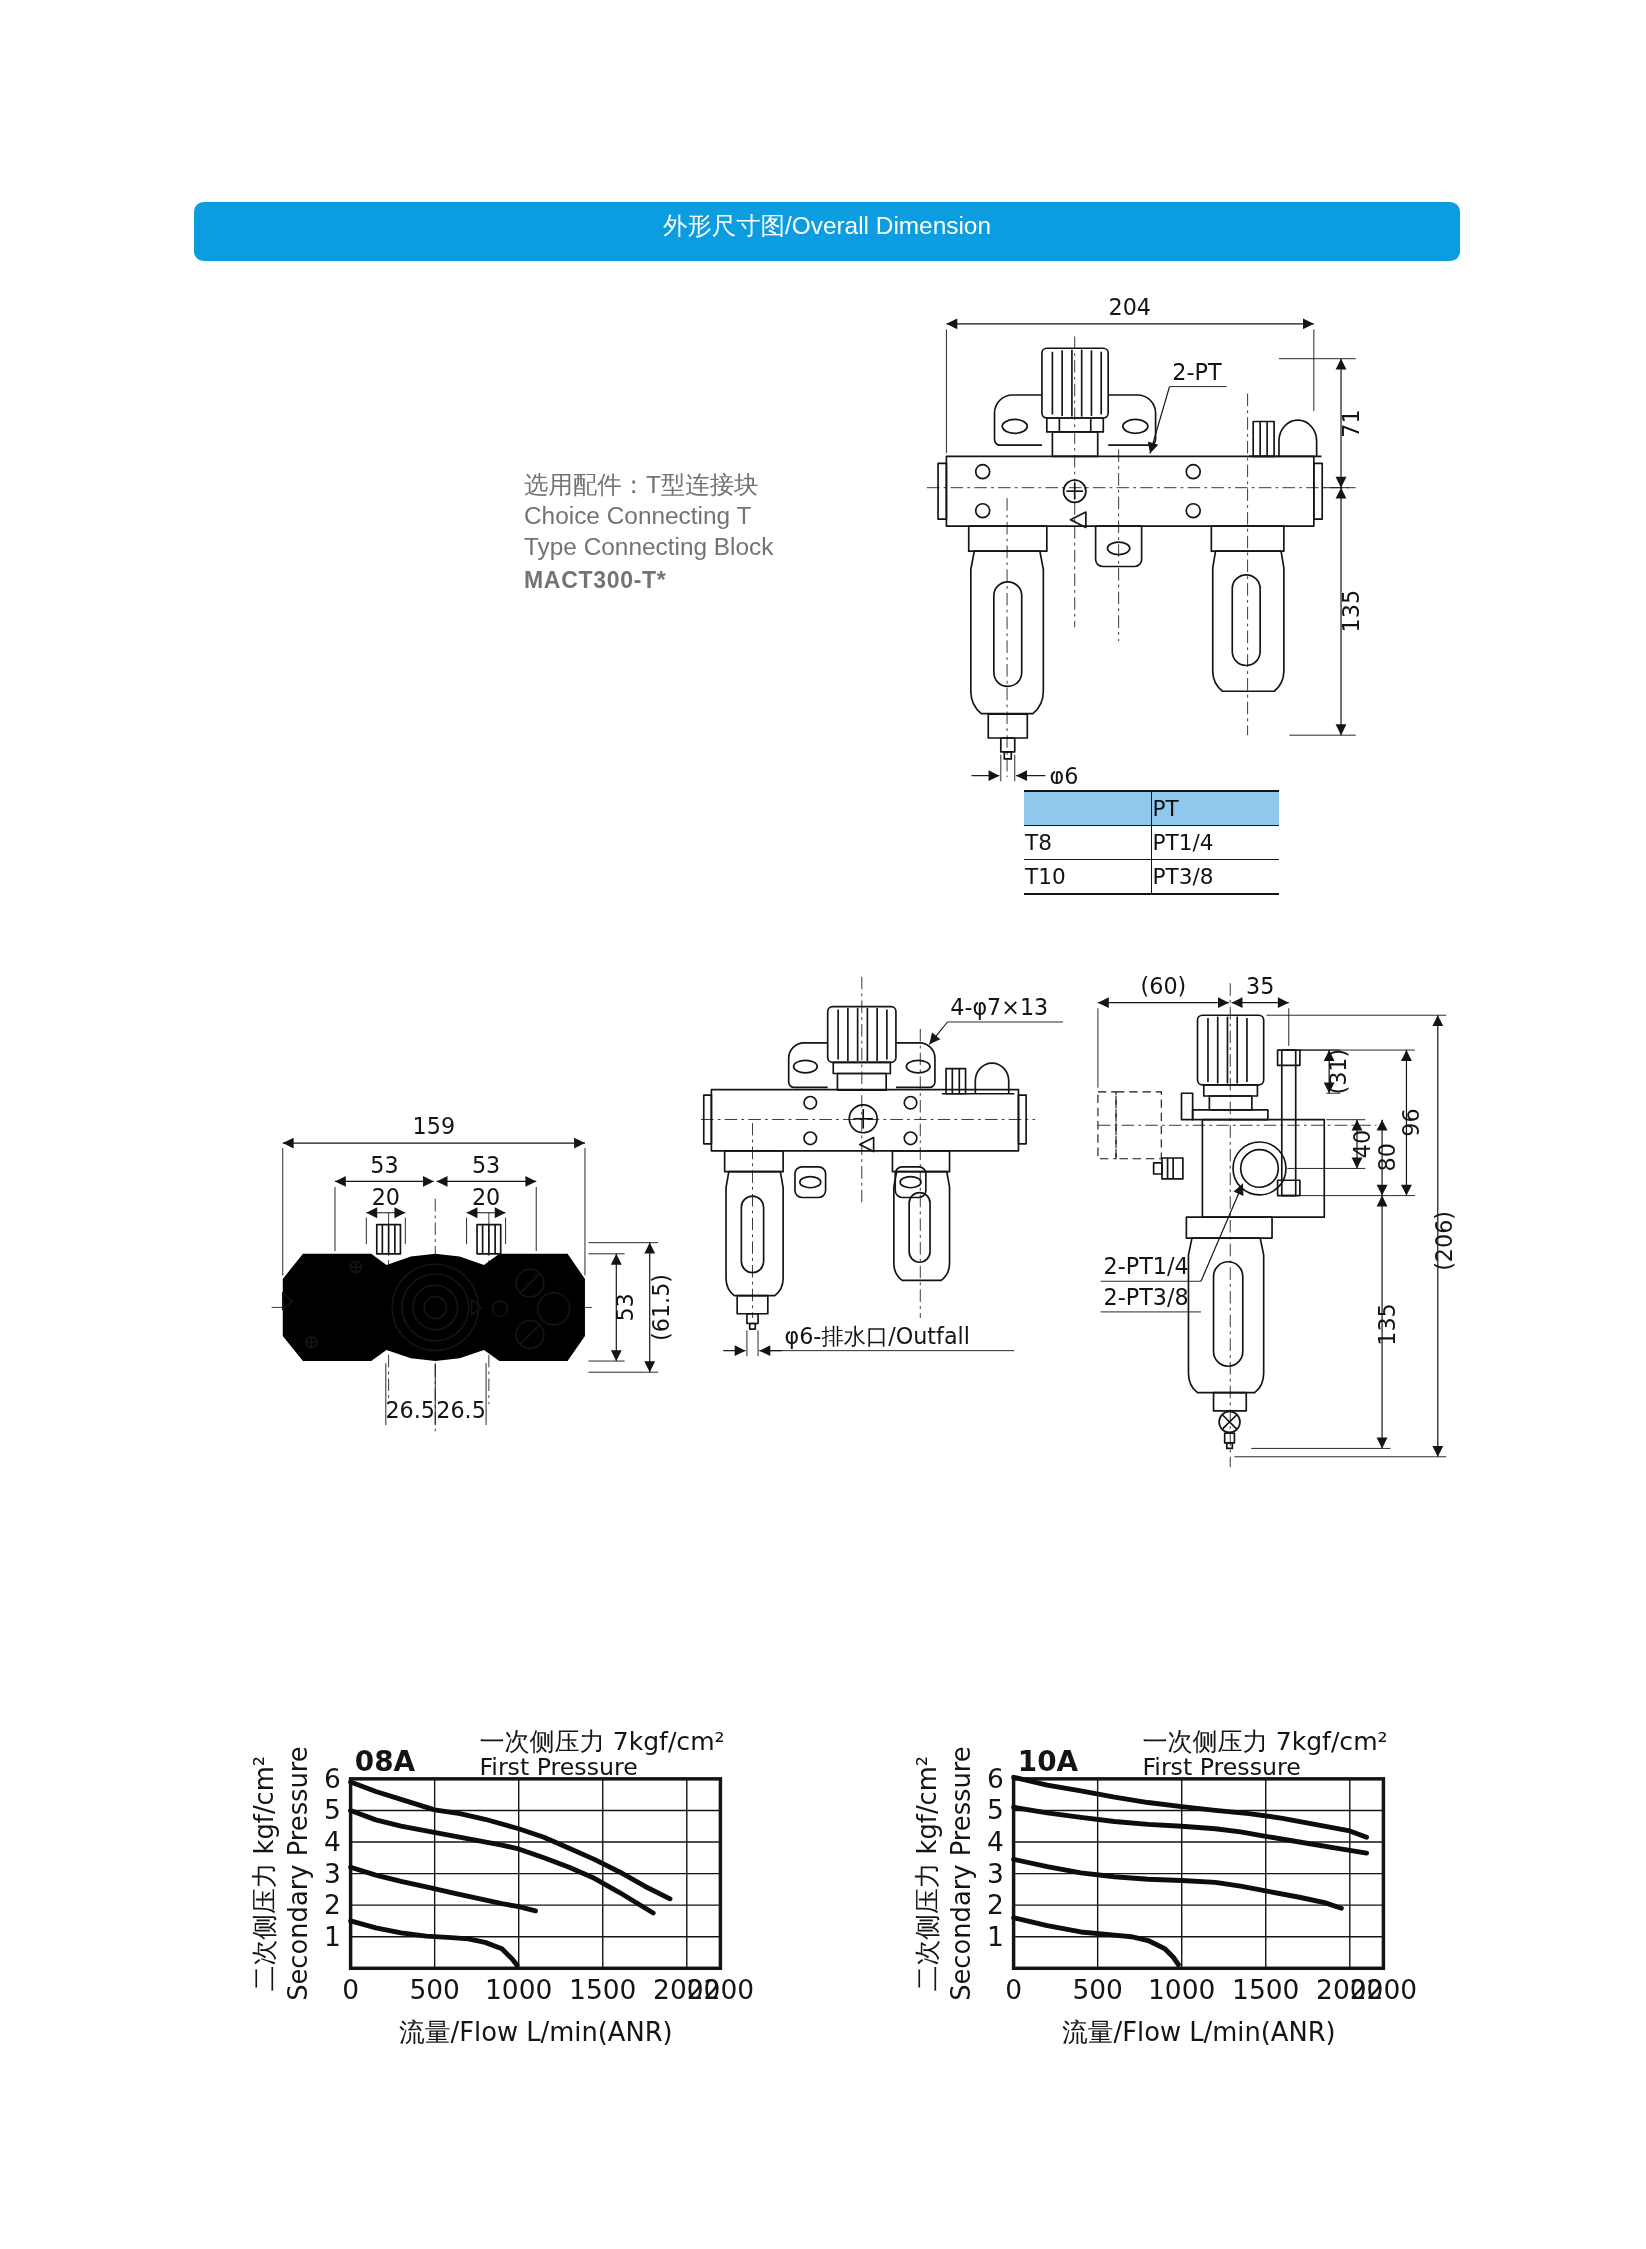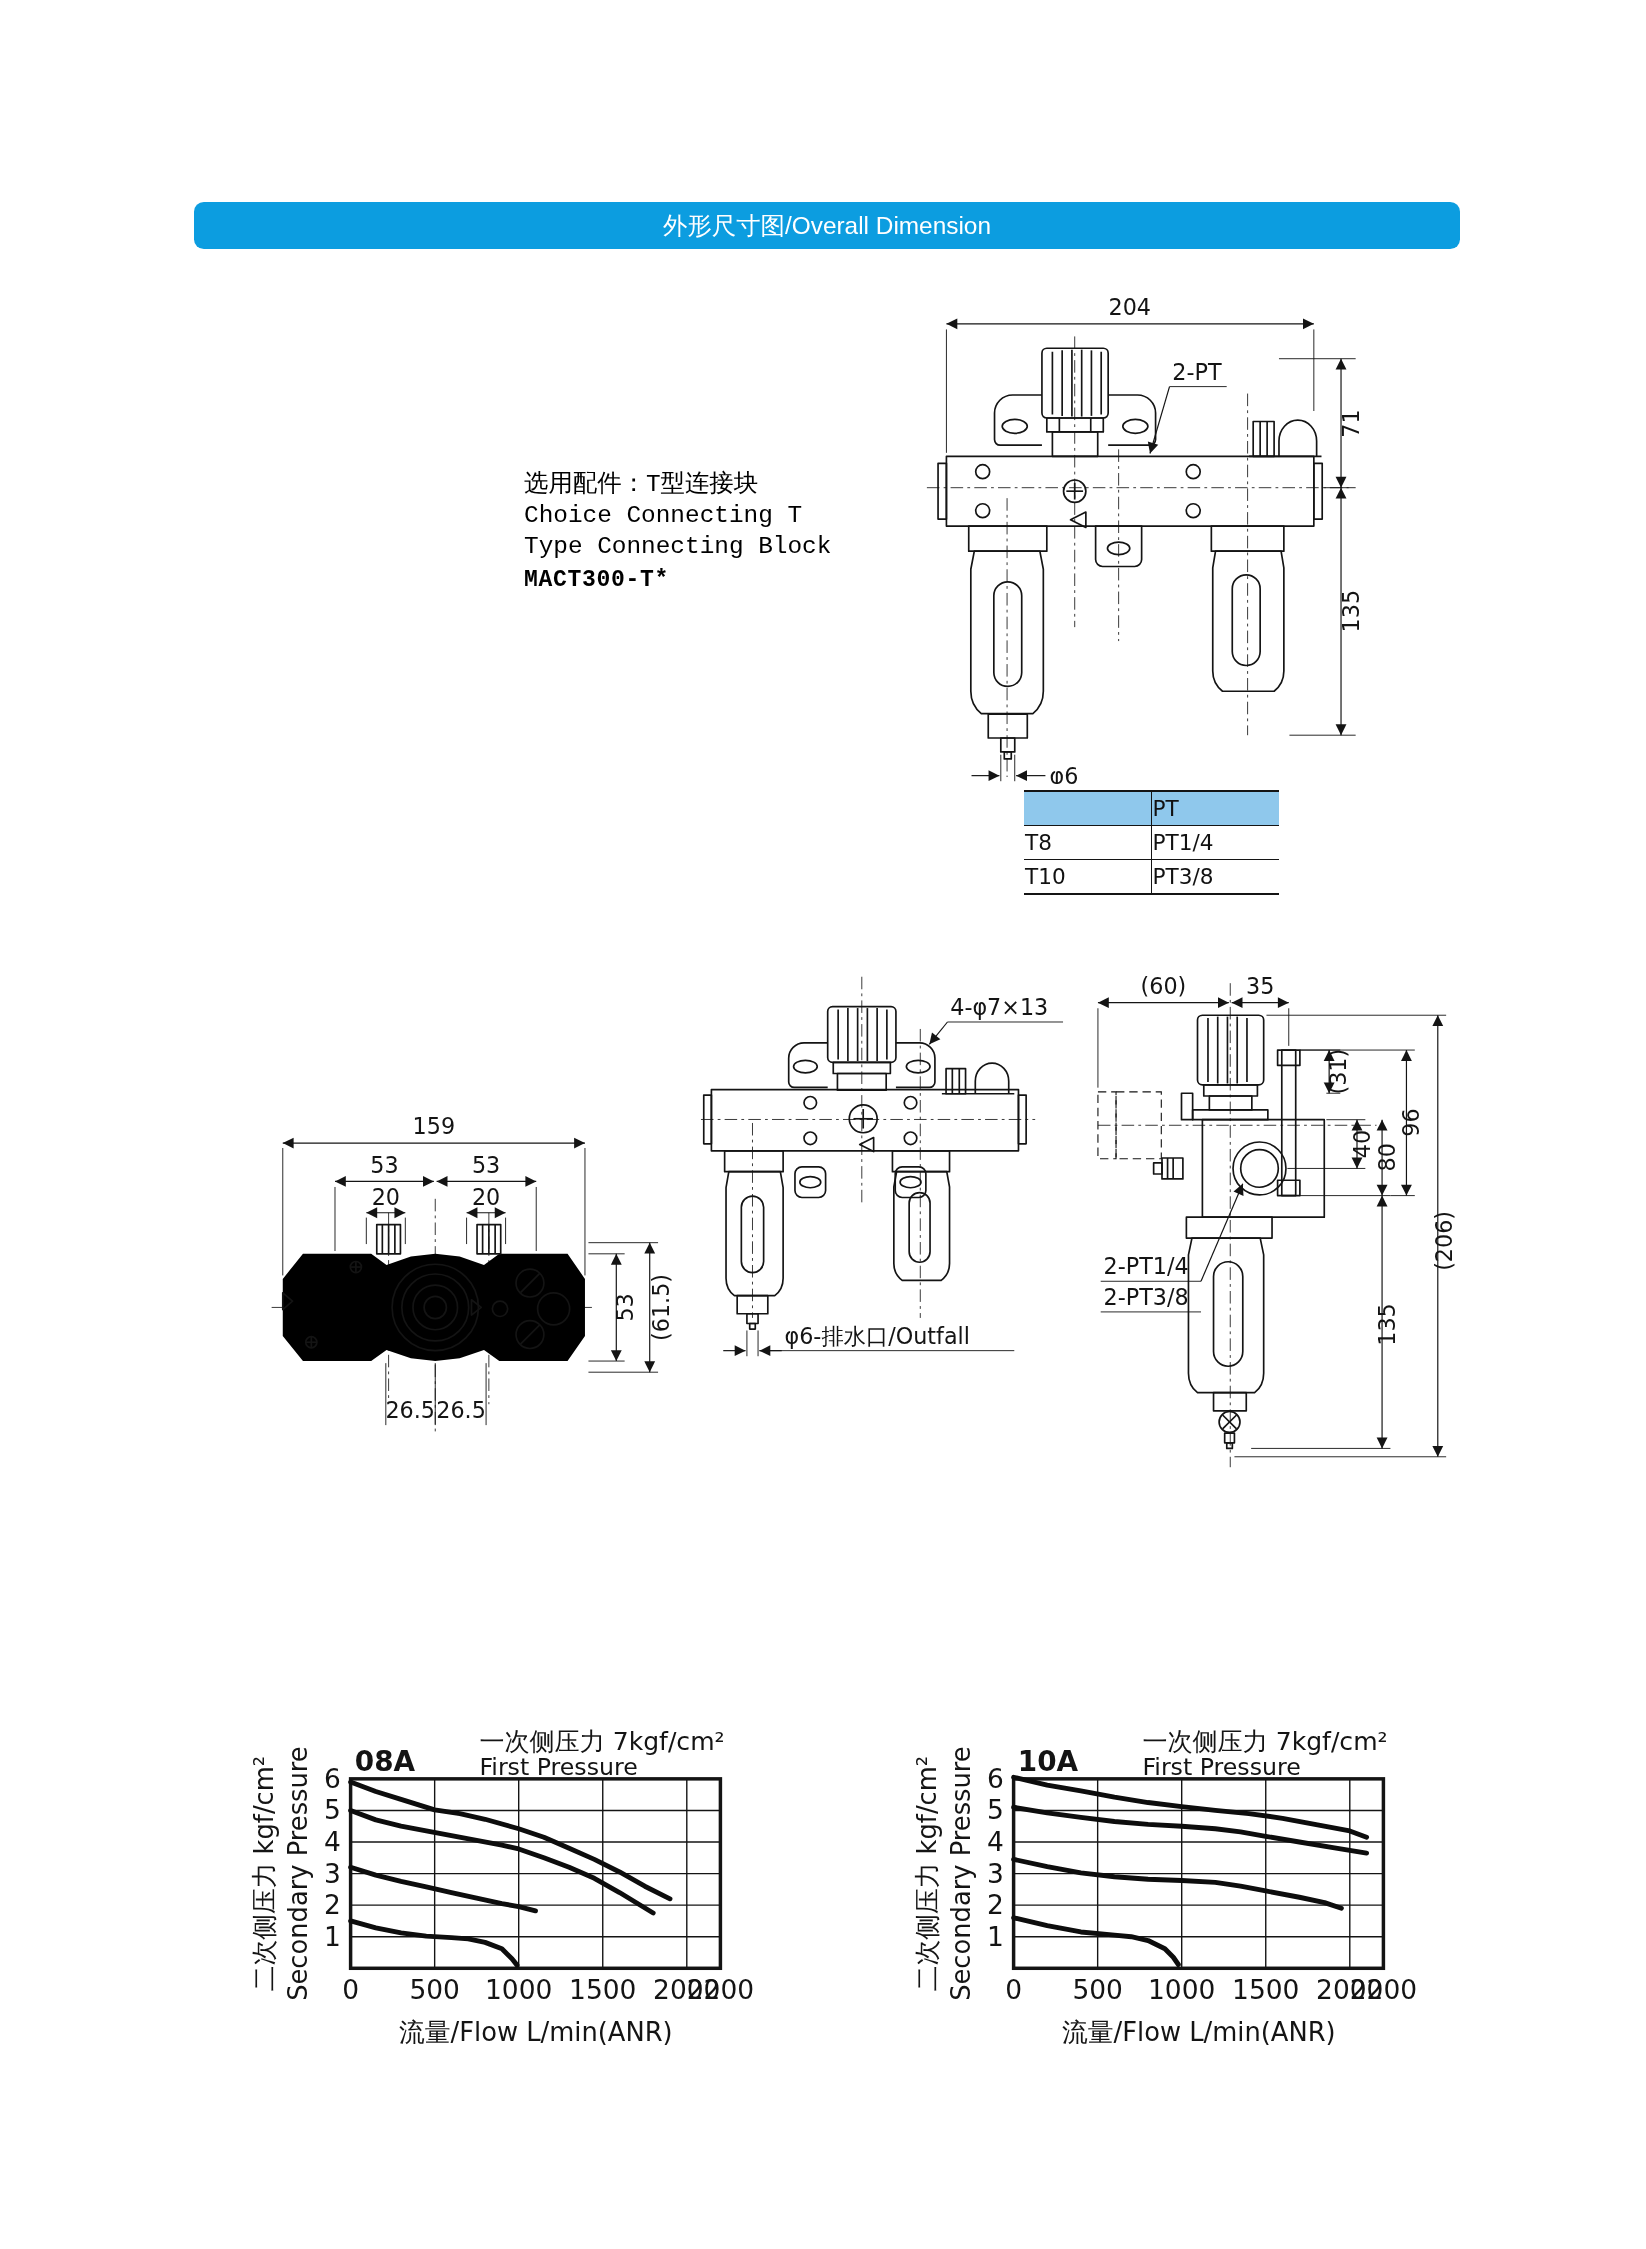--- a/index.html
+++ b/index.html
@@ -1,22 +1,22 @@
 <!DOCTYPE html>
 <html style="font-size:11px"><head>
 <meta charset="utf-8">
 <style>
   html,body{margin:0;padding:0;background:#ffffff;}
   .page{position:relative;width:1647px;height:2250px;background:#ffffff;overflow:hidden;
         font-family:"Liberation Sans",sans-serif;color:#141414;}
-  .sechdr{position:absolute;left:194px;width:1266px;height:47px;border-radius:9.8px;
+  .sechdr{position:absolute;left:194px;width:1266px;height:59px;border-radius:9.8px;
           background:#0c9de0;color:#ffffff;font-size:24.4px;line-height:47px;text-align:center;
           font-family:"Liberation Sans",sans-serif;}
-  .note{position:absolute;left:524px;top:469px;font-size:24.4px;line-height:1.28;color:#000000;
-        font-family:Liberation Mono, monospace;}
+  .note{position:absolute;left:524px;top:469px;font-size:24.4px;line-height:1.28;color:#737373;
+        font-family:Liberation Sans, sans-serif;}
   .note .model{font-size:23px;font-weight:bold;letter-spacing:0.7px;margin-top:2.8px;}
   .draw{position:absolute;}
   
   .s line,.s rect,.s path,.s circle,.s ellipse{stroke:#141414;fill:none;stroke-width:2.4;stroke-linejoin:round;}
   .cl line{stroke:#141414;stroke-width:1.2;fill:none;stroke-dasharray:18 6 4 6;}
   .thin{stroke:#141414;stroke-width:1.3;fill:none;}
   .dd{stroke:#141414;stroke-width:1.7;fill:none;marker-start:url(#arr);marker-end:url(#arr);}
   .da{stroke:#141414;stroke-width:1.7;fill:none;marker-end:url(#arr);}
   .dtb{font:32px "DejaVu Sans",sans-serif;fill:#141414;}
   

